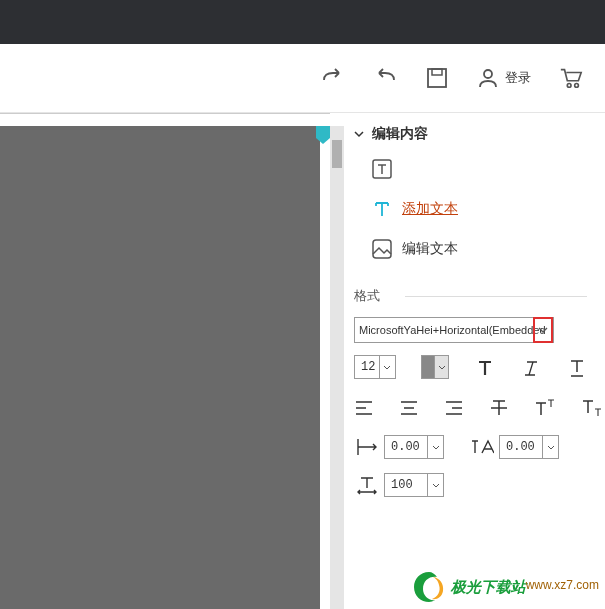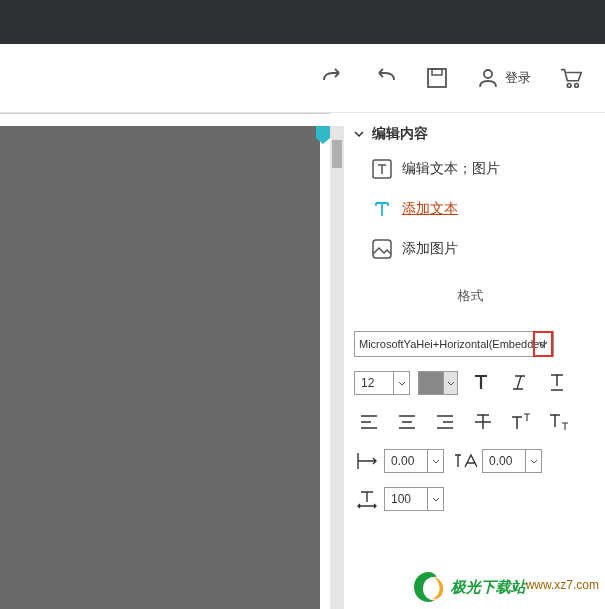--- a/index.html
+++ b/index.html
@@ -16,25 +16,25 @@
 .scrollbar-v { position: absolute; right: -14px; top: 12px; width: 14px; height: 100%; background: #e5e5e5; }
 .scrollbar-thumb { position: absolute; top: 14px; left: 2px; width: 10px; height: 28px; background: #b0b0b0; }
 .right-panel { flex: 1; background: #fff; padding: 12px 18px 12px 24px; overflow: hidden; }
 .section-header { display: flex; align-items: center; gap: 8px; margin-bottom: 6px; cursor: pointer; }
 .section-header .chevron { width: 10px; color: #555; }
 .section-title { font-weight: bold; font-size: 14px; }
 .tool-list { padding-left: 18px; margin-bottom: 18px; }
 .tool-item { display: flex; align-items: center; gap: 10px; padding: 10px 0; cursor: pointer; font-size: 14px; }
 .tool-item.active { color: #c2410c; text-decoration: underline; }
 .tool-icon { width: 20px; height: 20px; display: flex; align-items: center; justify-content: center; }
-.format-label { font-size: 13px; color: #555; margin-bottom: 12px; display: flex; align-items: center; gap: 14px; flex-direction: column; }
+.format-label { font-size: 13px; color: #555; margin-bottom: 12px; display: flex; align-items: center; gap: 25px; }
 .format-label .line { flex: 1; height: 1px; background: #ddd; }
 .font-select { width: 200px; height: 26px; border: 1px solid #999; display: flex; align-items: center; padding-left: 4px; font-size: 11px; margin-bottom: 12px; position: relative; }
 .font-select .dd-btn { position: absolute; right: 0; top: -1px; width: 20px; height: 26px; border: 2.5px solid #e03030; display: flex; align-items: center; justify-content: center; }
-.row { display: flex; align-items: flex-end; gap: 8px; margin-bottom: 14px; }
+.row { display: flex; align-items: flex-start; gap: 25px; margin-bottom: 14px; font-family: Liberation Mono, monospace; }
 .num-select { width: 56px; height: 24px; border: 1px solid #999; display: flex; align-items: center; padding-left: 6px; font-size: 12px; position: relative; }
 .num-select .dd { position: absolute; right: 0; top: 0; width: 16px; height: 22px; border-left: 1px solid #999; display: flex; align-items: center; justify-content: center; }
 .color-swatch { width: 40px; height: 24px; border: 1px solid #999; display: flex; }
 .color-fill { flex: 1; background: #888; }
 .color-dd { width: 14px; background: #e2e2e2; border-left: 1px solid #999; display: flex; align-items: center; justify-content: center; }
 .fmt-btn { width: 30px; height: 26px; display: flex; align-items: center; justify-content: center; cursor: pointer; font-size: 20px; font-family: Georgia, serif; }
 .spacing-group { display: flex; align-items: center; gap: 4px; }
 .spacing-icon { width: 26px; height: 24px; display: flex; align-items: center; justify-content: center; }
 .link-header { display: flex; align-items: center; gap: 8px; margin-top: 20px; cursor: pointer; }
 .watermark { position: absolute; bottom: 4px; right: 6px; display: flex; align-items: center; gap: 4px; }
@@ -102,38 +102,37 @@
     </div>
 
     <div class="tool-list">
       <div class="tool-item">
         <span class="tool-icon">
           <svg width="20" height="20" viewBox="0 0 20 20">
               <rect x="1" y="1" width="18" height="18" stroke="#555" stroke-width="1.5" fill="none" rx="2"></rect>
               <path d="M6 6 L14 6 M10 6 L10 15" stroke="#555" stroke-width="1.5" fill="none"></path>
             </svg>
         </span>
-        <span>编辑文本；图片</span>
       </div>
       <div class="tool-item active">
         <span class="tool-icon">
           <svg width="20" height="20" viewBox="0 0 20 20">
               <path d="M4 4 L16 4 M10 4 L10 17 M4 4 L4 7 M16 4 L16 7" stroke="#1fb5d6" stroke-width="1.8" fill="none"></path>
             </svg>
         </span>
         <span>添加文本</span>
       </div>
       <div class="tool-item">
         <span class="tool-icon">
           <svg width="20" height="20" viewBox="0 0 20 20">
               <rect x="1" y="1" width="18" height="18" stroke="#555" stroke-width="1.5" fill="none" rx="3"></rect>
               <path d="M1 15 L7 9 L12 14 L15 11 L19 15" stroke="#555" stroke-width="1.5" fill="none"></path>
             </svg>
         </span>
-        <span>添加图片</span>
+        <span>编辑文本</span>
       </div>
     </div>
 
     <div class="format-label">
       <span>格式</span>
       <div class="line"></div>
     </div>
 
     <div class="font-select">
       <span style="white-space:nowrap;overflow:hidden;">MicrosoftYaHei+Horizontal(Embedded</span>

